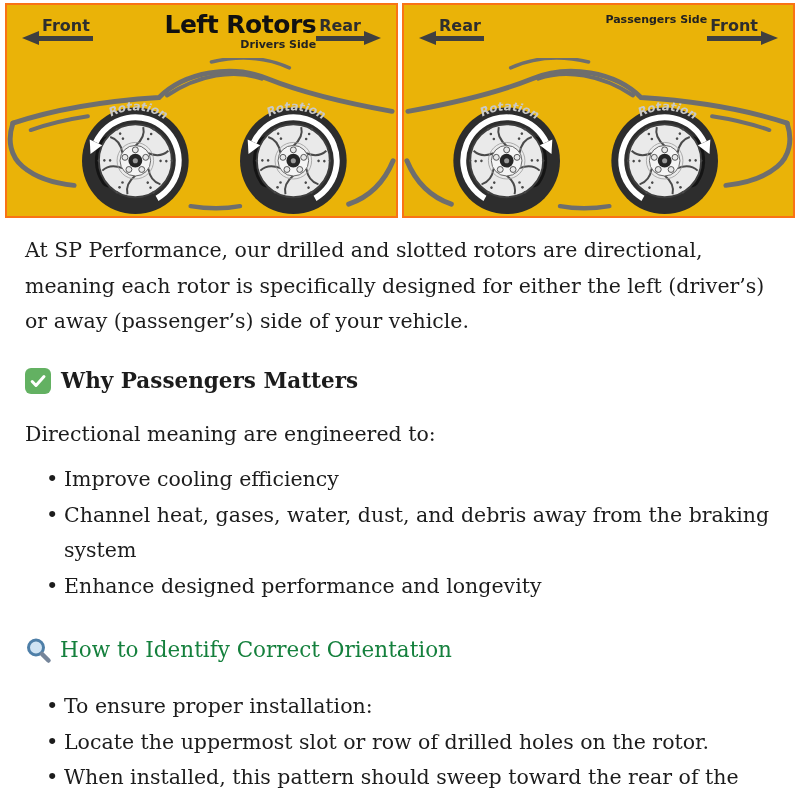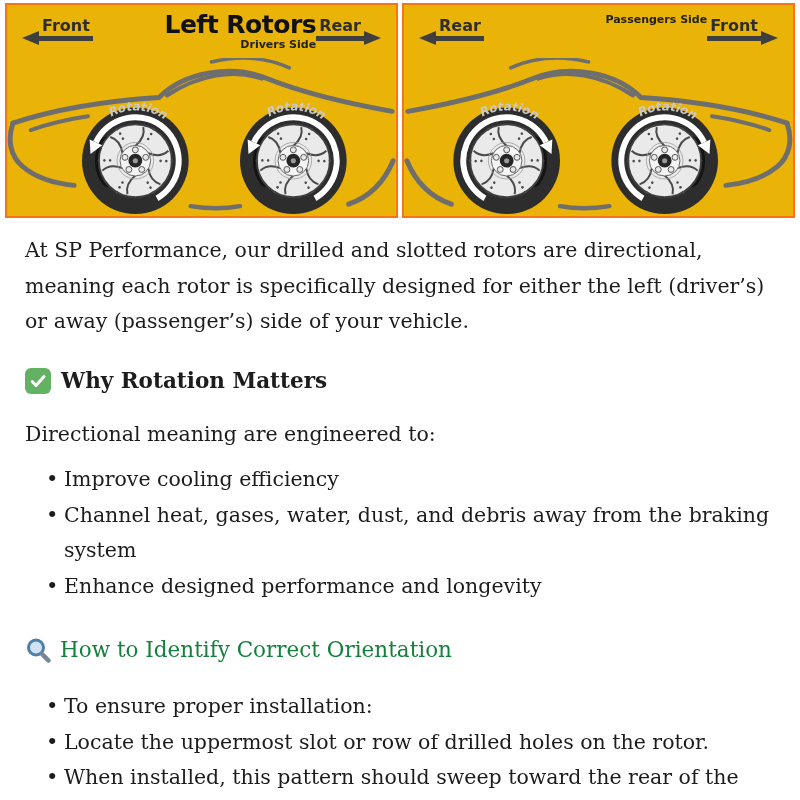--- a/index.html
+++ b/index.html
@@ -162,21 +162,21 @@
 <article>
 
   <p class="intro">At SP Performance, our drilled and slotted rotors are directional, meaning each rotor is specifically designed for either the left (driver’s) or away (passenger’s) side of your vehicle.</p>
 
   <div class="h-check">
     <span class="checkbox-emoji">
       <svg width="18" height="18" viewBox="0 0 18 18">
           <path d="M3.2,9.5 L7,13.5 L15,4.5" stroke="#ffffff" stroke-width="3" fill="none" stroke-linecap="round" stroke-linejoin="round"></path>
         </svg>
     </span>
-    <span>Why Rotation Matters</span>
+    <span>Why Passengers Matters</span>
   </div>
 
   <p class="lead">Directional meaning are engineered to:</p>
 
   <ul>
     <li>Improve cooling efficiency</li>
     <li>Channel heat, gases, water, dust, and debris away from the braking system</li>
     <li>Enhance designed performance and longevity</li>
   </ul>
 

